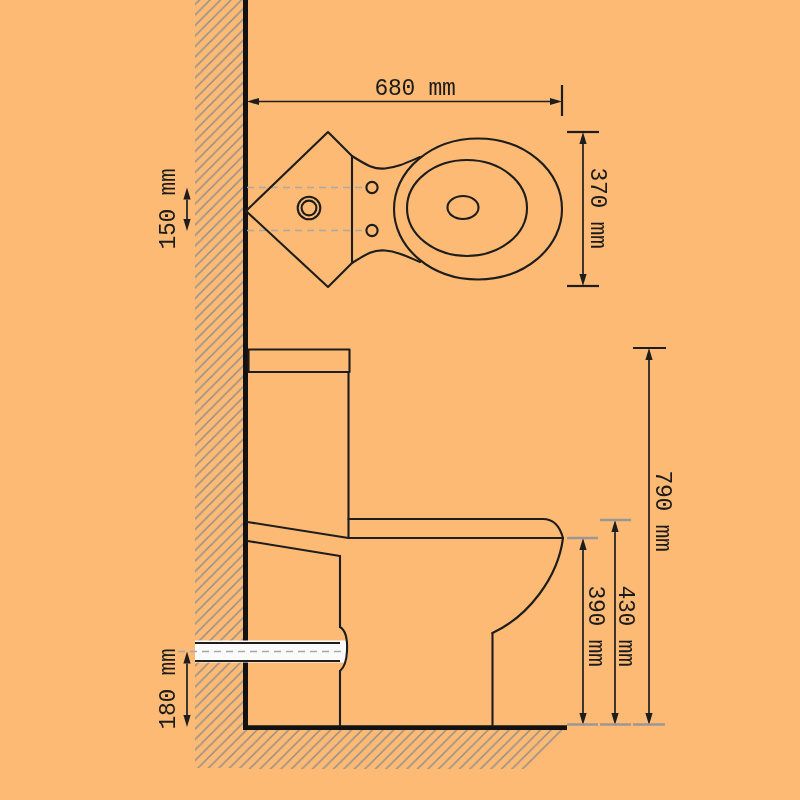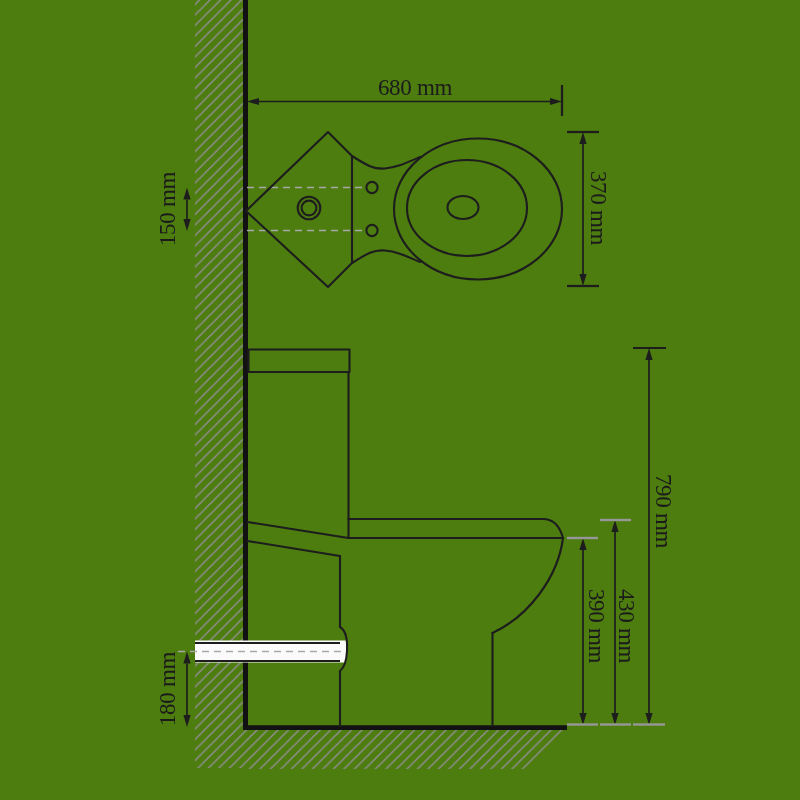--- a/index.html
+++ b/index.html
@@ -1,21 +1,21 @@
 <!DOCTYPE html>
 <html><head>
 <meta charset="utf-8">
 <style>
   html,body{margin:0;padding:0;background:#ffffff;}
   .canvas{
     position:relative;
     width:800px;height:800px;
-    background:#4d7c0f;
+    background:#fdba74;
     overflow:hidden;
-    font-family:Liberation Serif, serif;
+    font-family:Liberation Mono, monospace;
   }
   svg{position:absolute;left:0;top:0;}
   
   .o    {stroke:#1d1d1d;stroke-width:2.1;fill:none;stroke-linecap:round;stroke-linejoin:round;}
   .thin {stroke:#1d1d1d;stroke-width:1.9;fill:none;}
   .heavy{stroke:#121212;fill:none;}
   
   .dim  {stroke:#1d1d1d;stroke-width:1.7;fill:none;}
   .arrow{fill:#1d1d1d;stroke:none;}
   .tick {stroke:#1d1d1d;stroke-width:2.2;fill:none;}

